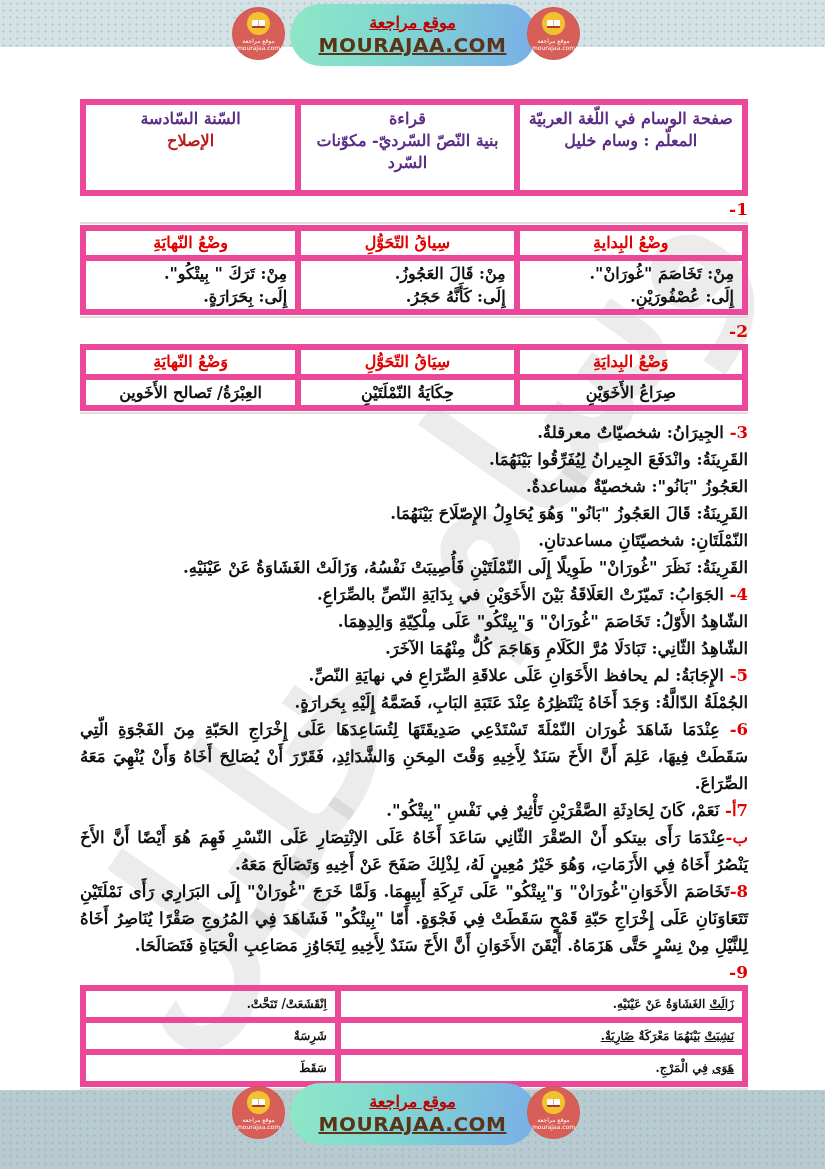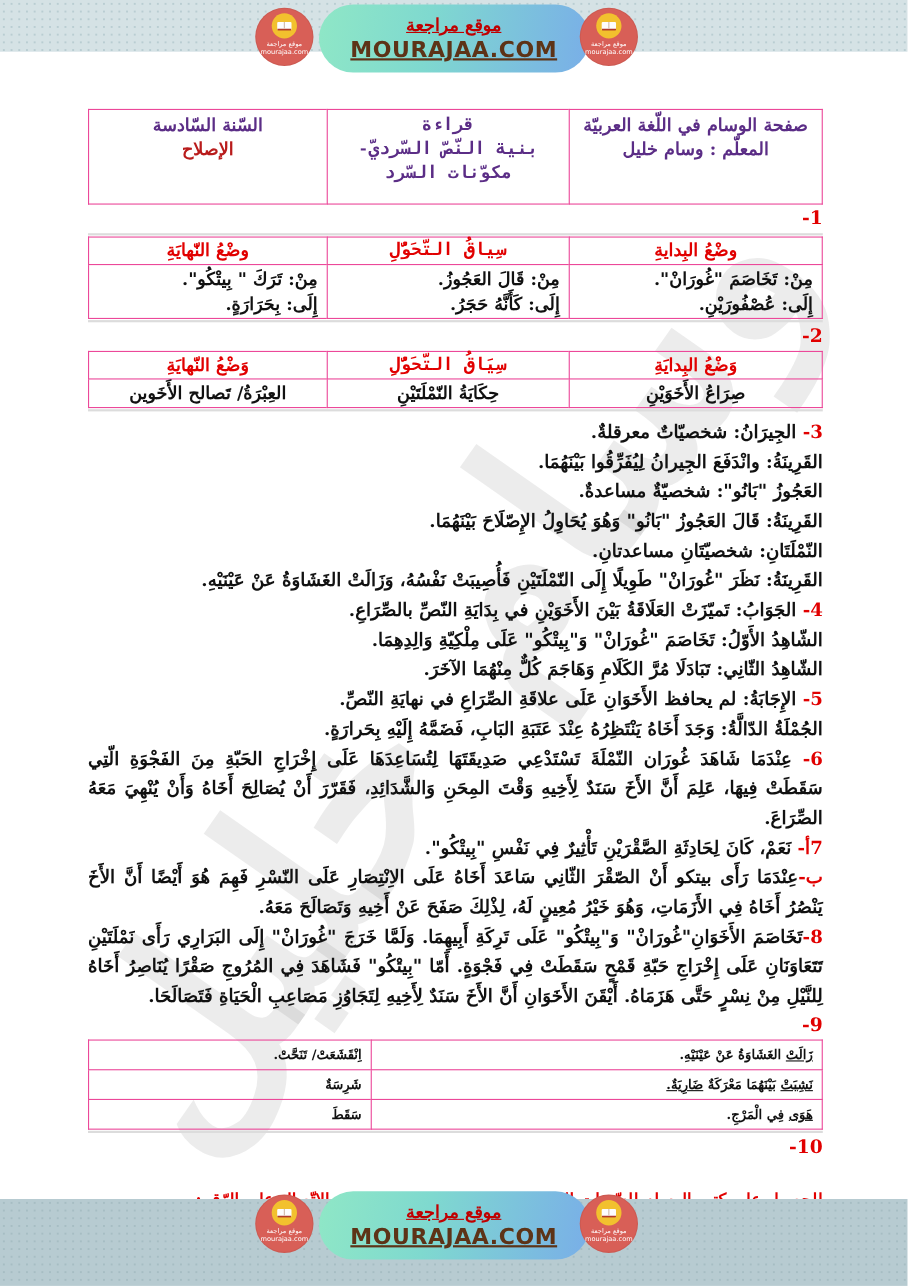--- a/index.html
+++ b/index.html
@@ -73,27 +73,27 @@
     transform:translate(-50%,-50%) rotate(-55deg);
     font-size:215px; font-weight:bold; white-space:nowrap;
     color:rgba(110,110,110,0.13); z-index:0; pointer-events:none;
     direction:rtl;
   }
 
   
   .content { position:relative; z-index:1; padding:0 77px 0 80px; }
 
   table { border-collapse:collapse; width:100%; direction:rtl; }
-  td, th { border:1px solid #ec4899; }
+  td, th { border:6px solid #ec4899; }
 
   .header-table { margin-top:52px; }
   .header-table td { text-align:center; vertical-align:top; padding:3px 4px 16px; }
   .hd-line { font-weight:bold; font-size:16px; line-height:22px; color:#5b2d86; }
   .hd-red { color:#b91c1c; }
-  .col-r { width:34.5%; } .col-m { width:33%;font-family:Liberation Mono, monospace; } .col-l { width:32.5%; }
+  .col-r { width:34.5%; } .col-m { width:33%; } .col-l { width:32.5%; }
 
   .qnum {
     direction:rtl; text-align:right; color:#e10000; font-weight:bold;
     font-size:17px; line-height:21px; margin:3px 0 2px;
   }
 
   .gsep { height:2px; background:#dcdcdc; margin:1px 0; }
 
   .qtable th {
     color:#e10000; font-weight:bold; font-size:16px; padding:1px 4px; line-height:22px;

